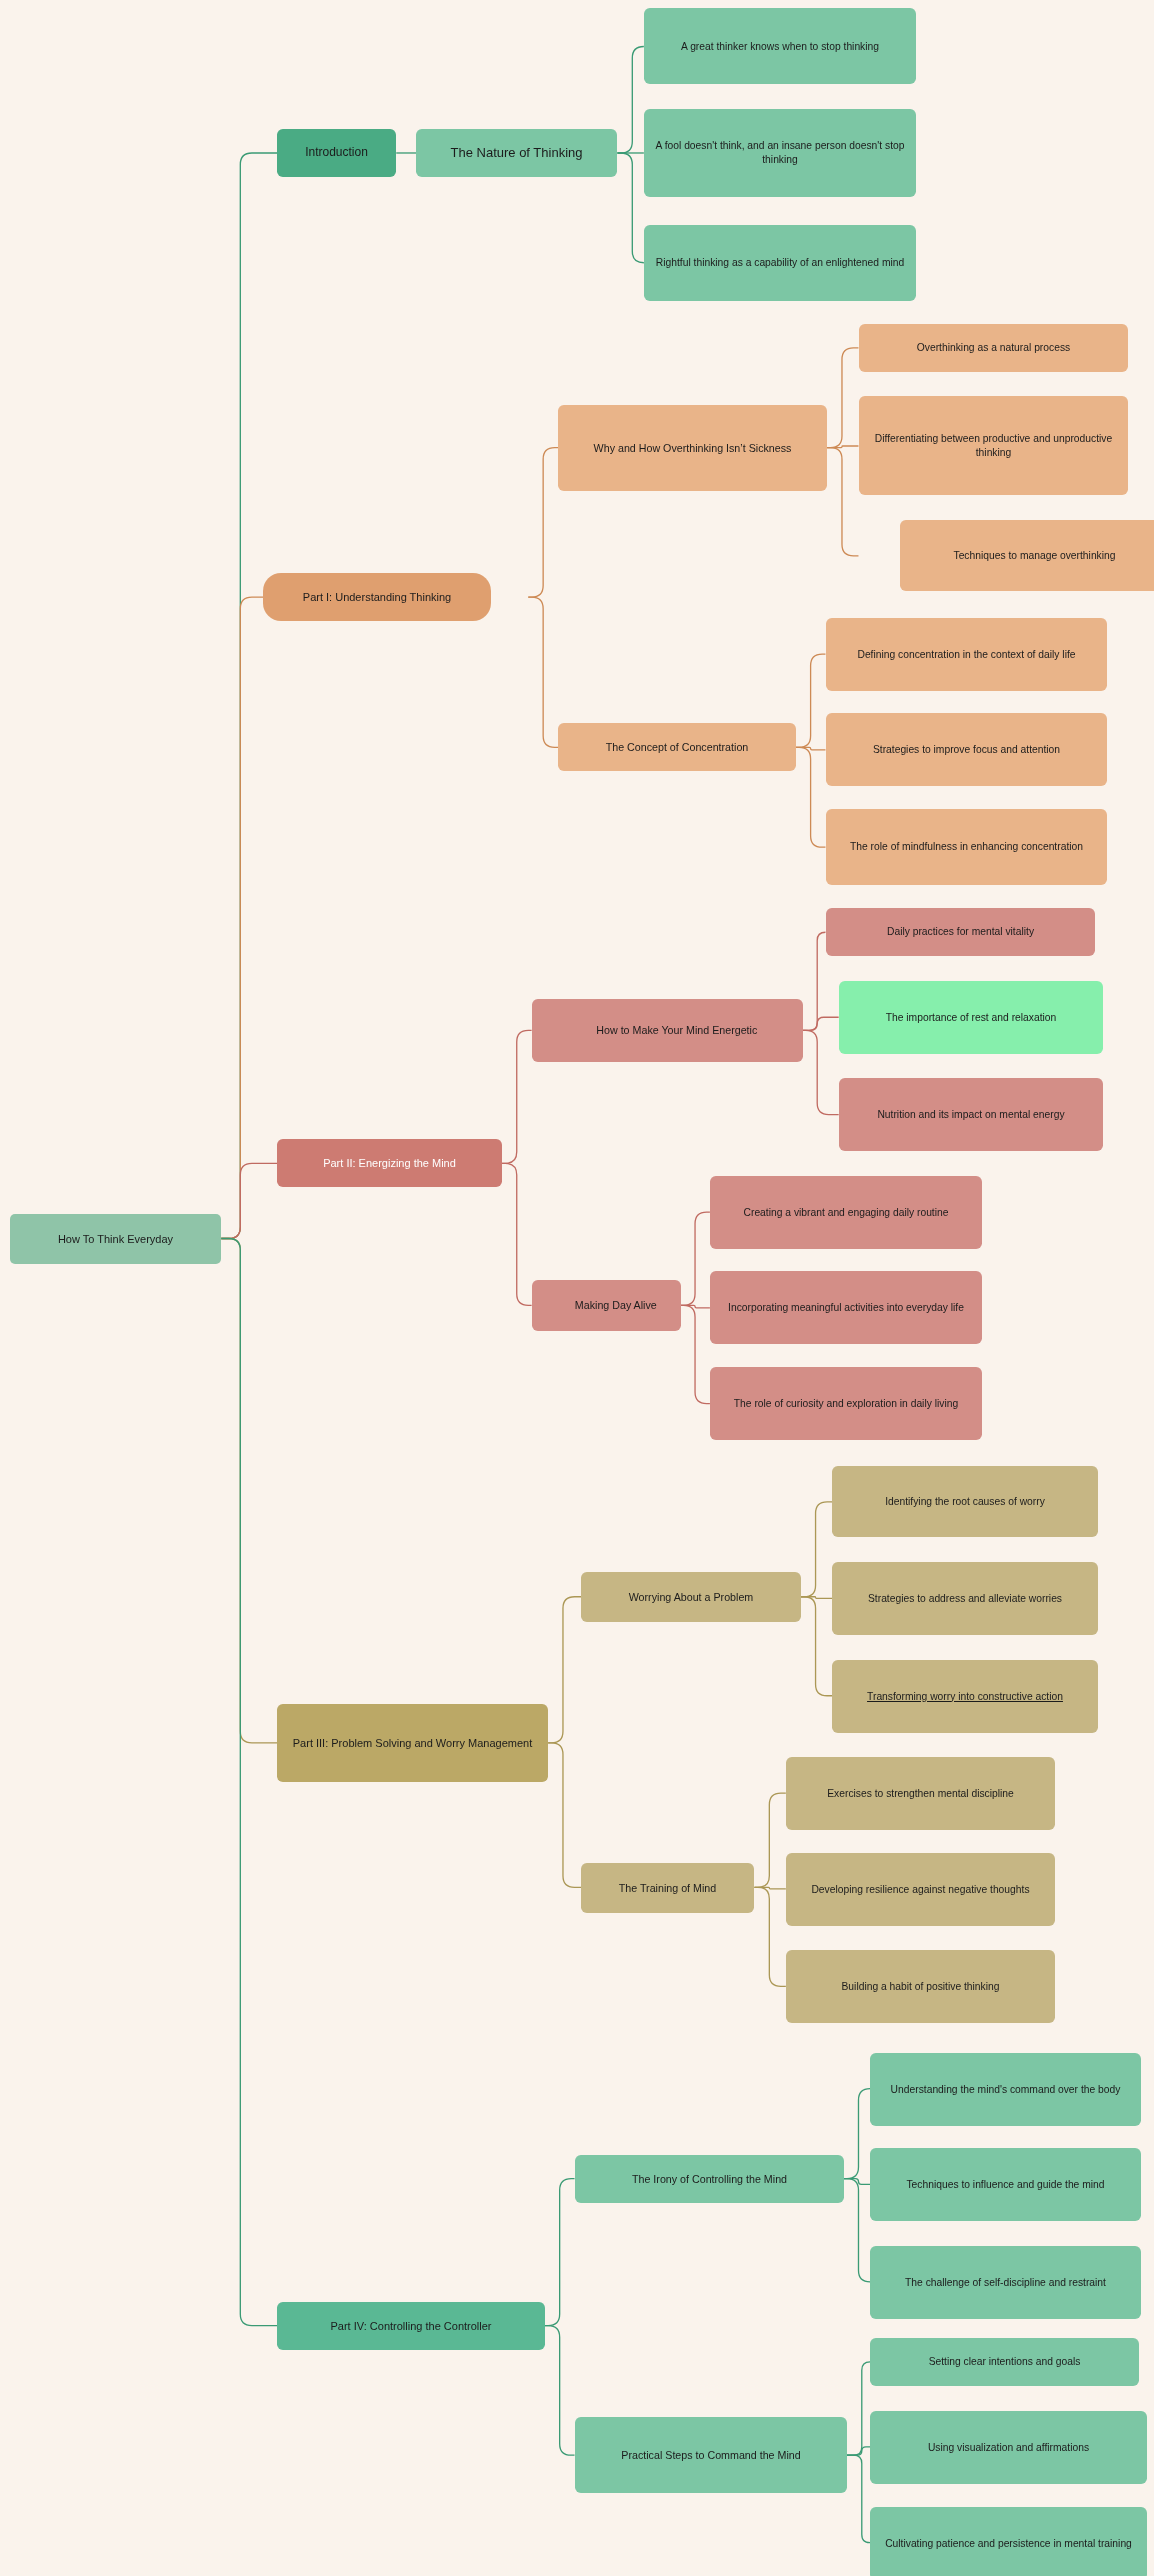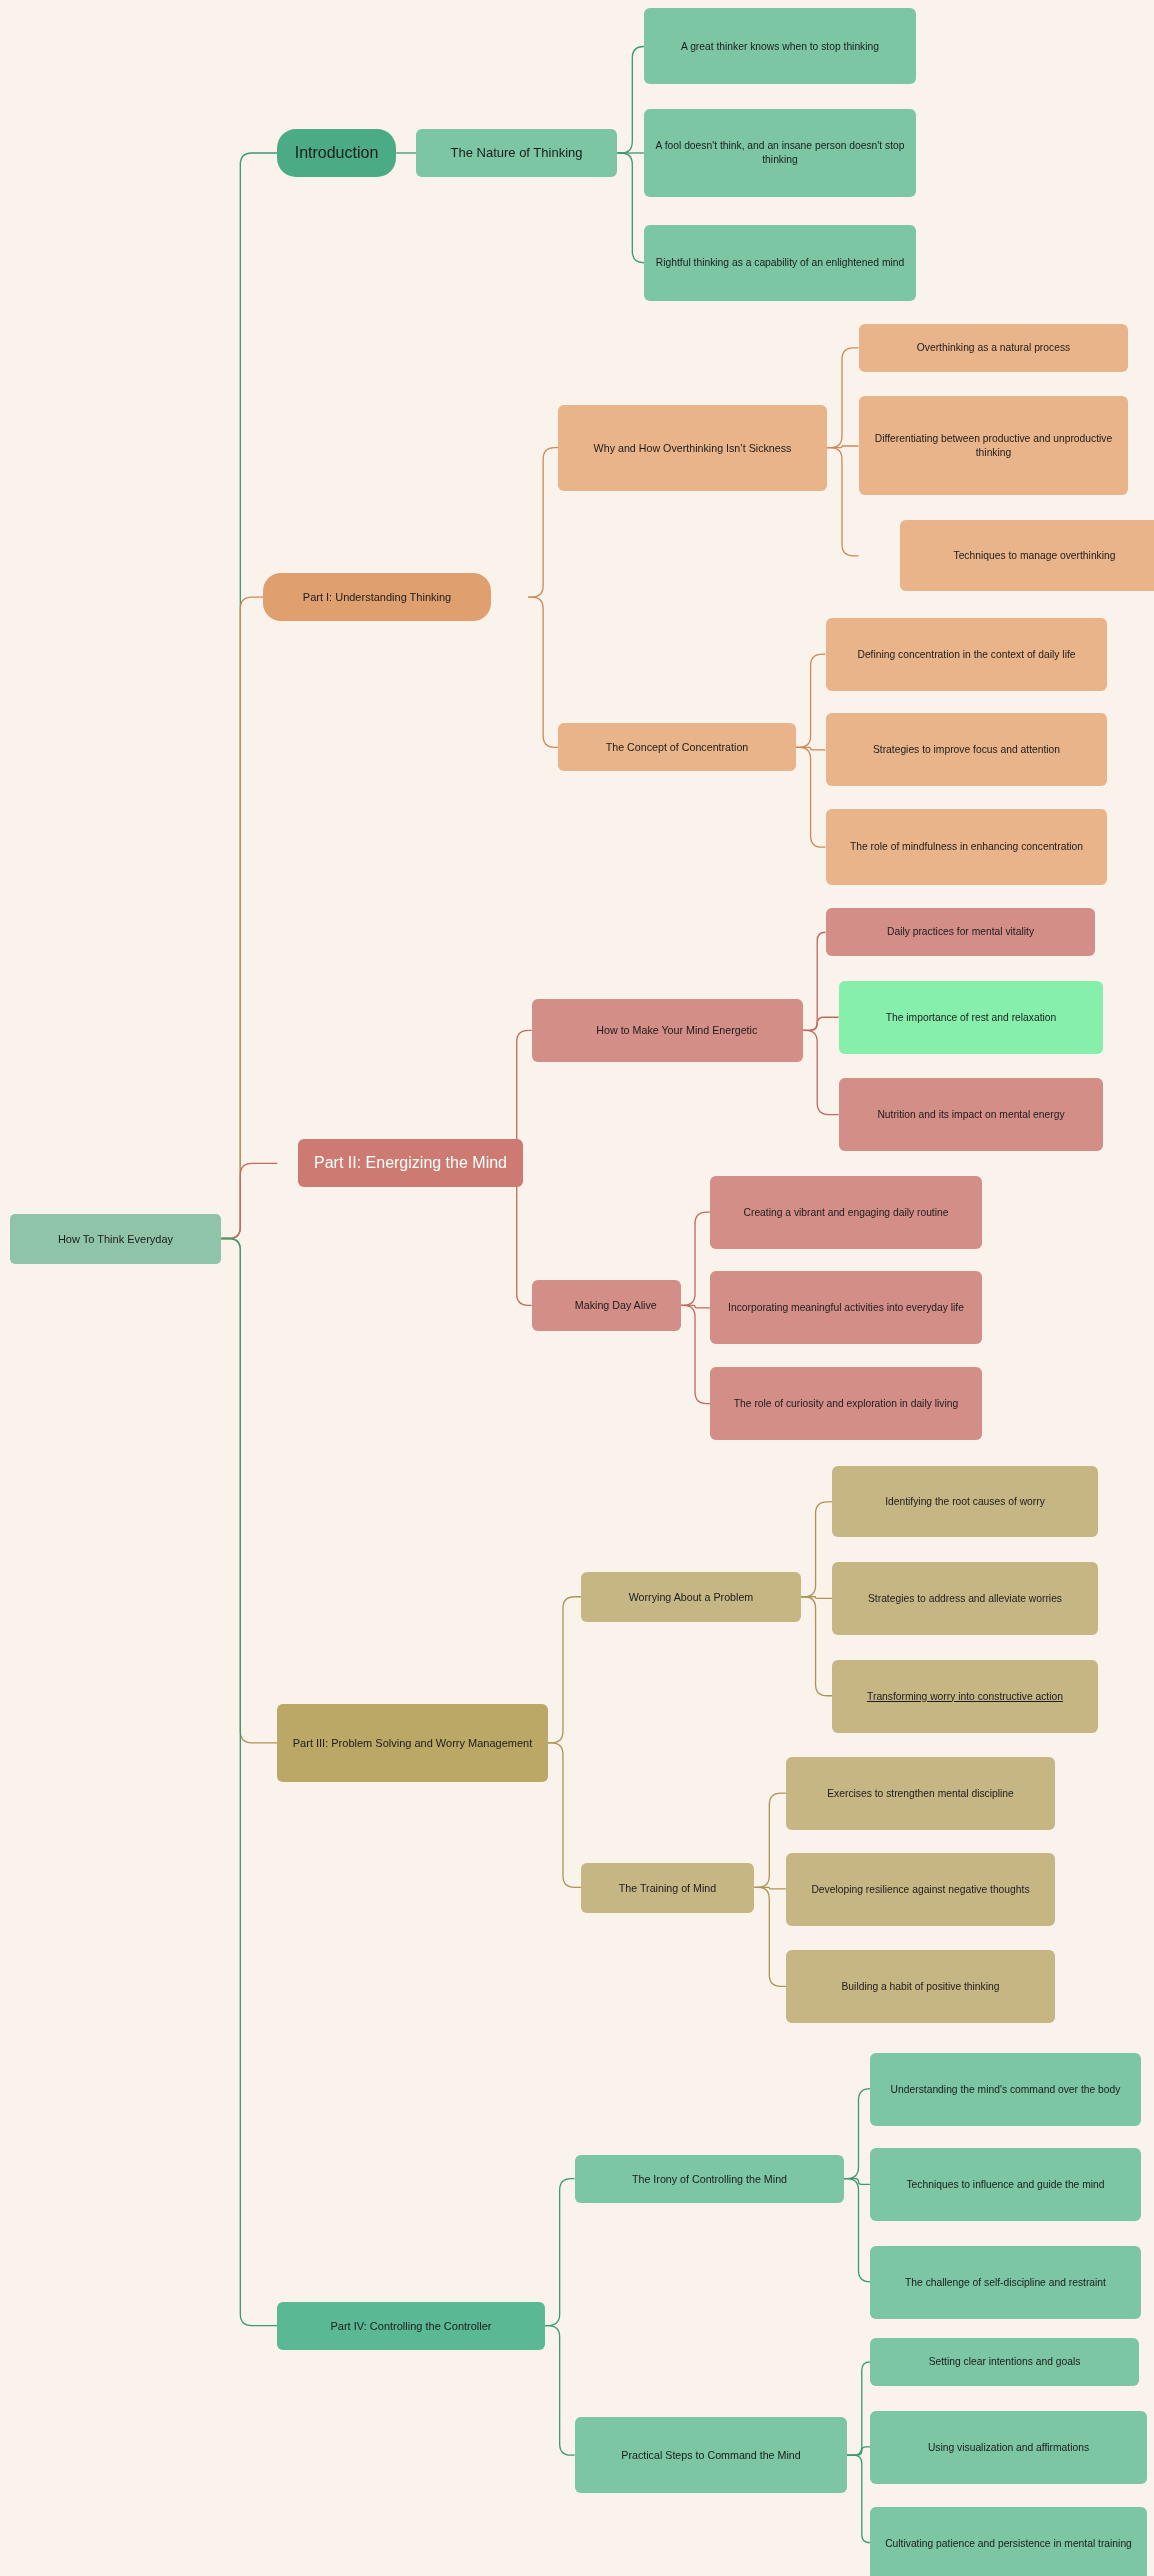--- a/index.html
+++ b/index.html
@@ -34,23 +34,23 @@
     color: #1c1c1c;
     z-index: 2;
   }
   
   .lvl-root {
     background: #8fc4a8;
     font-size: 11px;
     border-radius: 5px;
   }
   
-  .br-green1 { background: #4aab84; font-size: 16px; border-radius: 19px; }
+  .br-green1 { background: #4aab84; font-size: 12px; }
   .br-orange1 { background: #df9f6f; font-size: 11px; }
-  .br-red1 { background: #cd7b72; font-size: 16px; color: #ffffff; margin-left: 21px; }
+  .br-red1 { background: #cd7b72; font-size: 11px; color: #ffffff; }
   .br-olive1 { background: #bba866; font-size: 11px; }
   .br-green1b { background: #5ab894; font-size: 11px; }
 
   
   .br-green2 { background: #7cc6a4; font-size: 13px; }
   .br-orange2 { background: #e9b489; font-size: 10.7px; }
   .br-red2 { background: #d38e87; font-size: 10.7px; padding-left: 26px; }
   .br-olive2 { background: #c6b684; font-size: 10.7px; }
   .br-green2b { background: #7cc6a4; font-size: 10.7px; }
 

